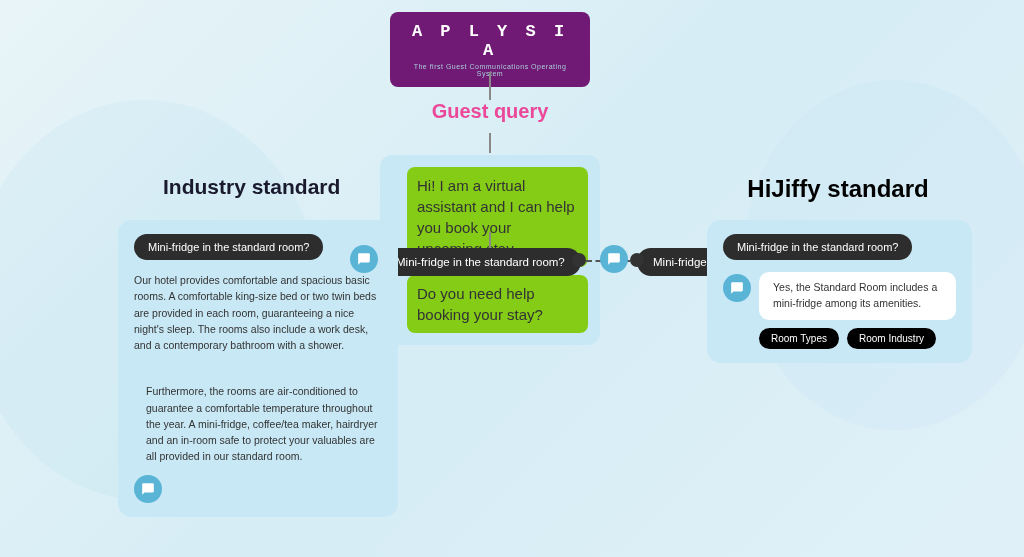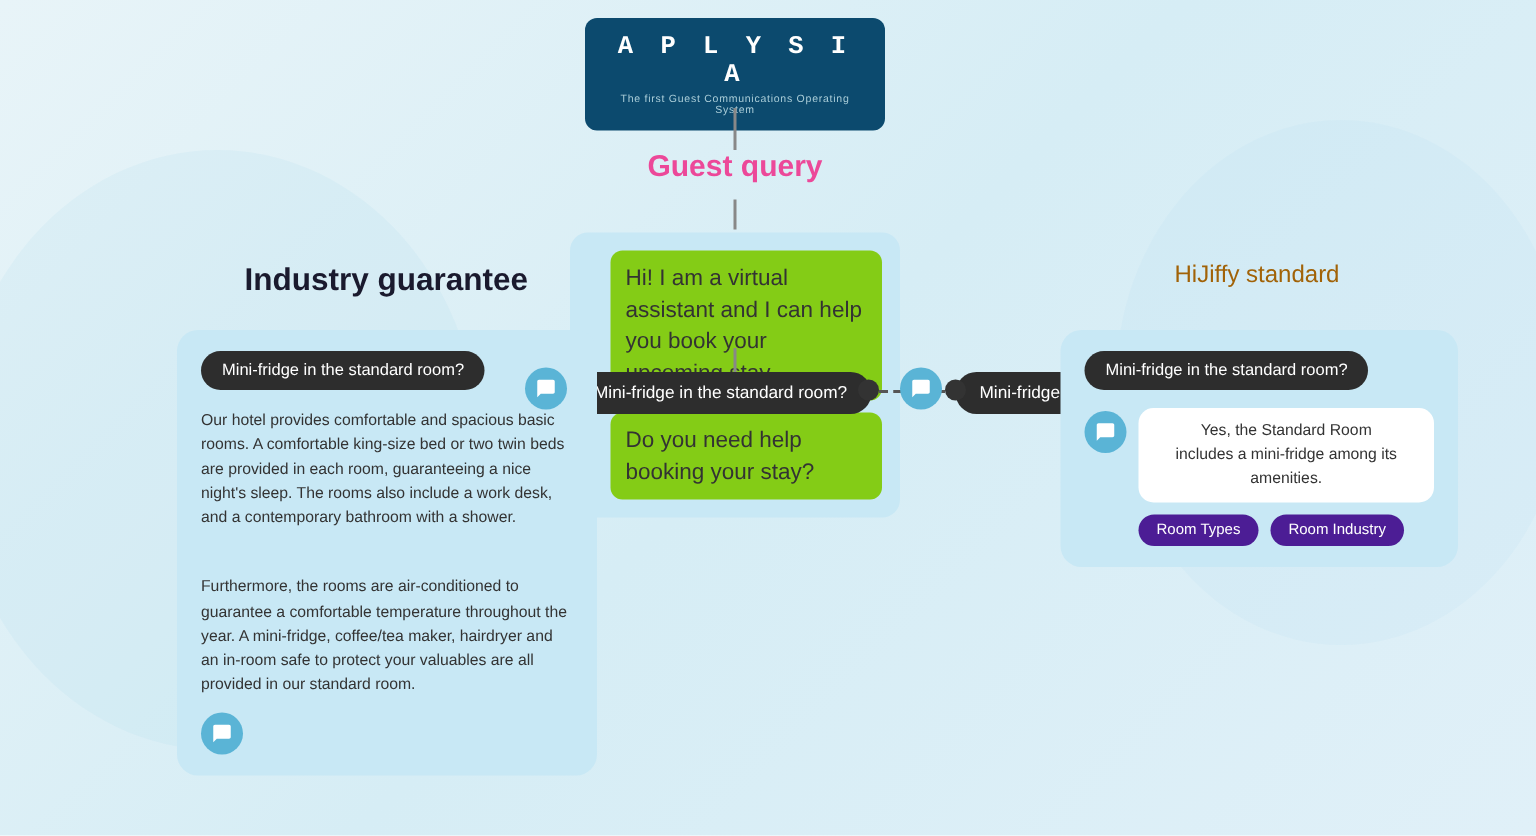--- a/index.html
+++ b/index.html
@@ -18,21 +18,21 @@
       width: 1024px;
       height: 557px;
     }
 
     
     .logo-box {
       position: absolute;
       top: 12px;
       left: 390px;
       width: 200px;
-      background: #0c4a6e;
+      background: #701a75;
       border-radius: 8px;
       padding: 10px 16px;
       text-align: center;
       color: white;
     }
     .logo-title {
       font-size: 17px;
       font-weight: 700;
       letter-spacing: 4px;
       color: white;
@@ -149,21 +149,21 @@
       height: 28px;
       background: #5ab4d6;
       border-radius: 50%;
       display: flex;
       align-items: center;
       justify-content: center;
       color: white;
       font-size: 13px;
     }
     .btn-tag {
-      background: #4c1d95;
+      background: #000000;
       color: white;
       border-radius: 16px;
       padding: 5px 12px;
       font-size: 10px;
       cursor: pointer;
       border: none;
     }
 
     
     .line-v3 {
@@ -195,29 +195,29 @@
   <div class="line-v2"></div>
 
   <div class="chat-box">
     <div class="chat-bubble">Hi! I am a virtual assistant and I can help you book your upcoming stay.</div>
     <div class="chat-bubble">Do you need help booking your stay?</div>
   </div>
 
   <div class="line-v3"></div>
 
   <div style="position:absolute;top:175px;left:163px;z-index:2;">
-    <span style="font-size:21px;font-weight:800;color:#1a1a2e;">Industry guarantee</span>
+    <span style="font-size:21px;font-weight:800;color:#1a1a2e;">Industry standard</span>
   </div>
 
   <div style="position:absolute;top:220px;left:118px;width:280px;background:#c8e8f5;border-radius:14px;padding:14px 16px;z-index:2;">
     
     <div style="background:#2d2d2d;color:white;border-radius:20px;padding:7px 14px;font-size:11px;margin-bottom:12px;display:inline-block;">Mini-fridge in the standard room?</div>
 
     <div style="font-size:10.5px;color:#333;line-height:1.55;margin-bottom:30px;">Our hotel provides comfortable and spacious basic rooms. A comfortable king-size bed or two twin beds are provided in each room, guaranteeing a nice night's sleep. The rooms also include a work desk, and a contemporary bathroom with a shower.</div>
-    <div style="font-size:10.5px;color:#333;line-height:1.55;margin-bottom:10px;">Furthermore, the rooms are air-conditioned to guarantee a comfortable temperature throughout the year. A mini-fridge, coffee/tea maker, hairdryer and an in-room safe to protect your valuables are all provided in our standard room.</div>
+    <div style="font-size:10.5px;color:#333;line-height:1.55;margin-bottom:10px;margin-left:12px;">Furthermore, the rooms are air-conditioned to guarantee a comfortable temperature throughout the year. A mini-fridge, coffee/tea maker, hairdryer and an in-room safe to protect your valuables are all provided in our standard room.</div>
 
     
     <div style="display:flex;justify-content:flex-start;">
       <div class="bubble-icon">
         <svg width="14" height="14" viewBox="0 0 24 24" fill="white">
             <path d="M20 2H4c-1.1 0-2 .9-2 2v18l4-4h14c1.1 0 2-.9 2-2V4c0-1.1-.9-2-2-2z"></path>
           </svg>
       </div>
     </div>
   </div>
@@ -244,35 +244,35 @@
       </svg>
   </div>
 
   <div style="position:absolute;top:245px;left:600px;width:28px;height:28px;background:#5ab4d6;border-radius:50%;display:flex;align-items:center;justify-content:center;z-index:3;">
     <svg width="14" height="14" viewBox="0 0 24 24" fill="white">
         <path d="M20 2H4c-1.1 0-2 .9-2 2v18l4-4h14c1.1 0 2-.9 2-2V4c0-1.1-.9-2-2-2z"></path>
       </svg>
   </div>
 
   <div style="position:absolute;top:175px;right:56px;width:260px;text-align:center;z-index:2;">
-    <span style="font-size:16px;font-weight:400;color:#a16207;">HiJiffy standard</span>
+    <span style="font-size:24px;font-weight:700;color:#000000;">HiJiffy standard</span>
   </div>
 
   <div style="position:absolute;top:220px;right:52px;width:265px;background:#c8e8f5;border-radius:14px;padding:14px 16px;z-index:2;">
     
     <div style="background:#2d2d2d;color:white;border-radius:20px;padding:7px 14px;font-size:11px;margin-bottom:12px;display:inline-block;">Mini-fridge in the standard room?</div>
 
     
     <div style="display:flex;align-items:flex-start;gap:8px;margin-bottom:8px;">
       <div style="min-width:28px;width:28px;height:28px;background:#5ab4d6;border-radius:50%;display:flex;align-items:center;justify-content:center;margin-top:2px;">
         <svg width="14" height="14" viewBox="0 0 24 24" fill="white">
             <path d="M20 2H4c-1.1 0-2 .9-2 2v18l4-4h14c1.1 0 2-.9 2-2V4c0-1.1-.9-2-2-2z"></path>
           </svg>
       </div>
-      <div style="background:white;border-radius:10px;padding:8px 24px;font-size:10.5px;color:#333;line-height:1.5;text-align:center;">Yes, the Standard Room includes a mini-fridge among its amenities.</div>
+      <div style="background:white;border-radius:10px;padding:8px 14px;font-size:10.5px;color:#333;line-height:1.5;">Yes, the Standard Room includes a mini-fridge among its amenities.</div>
     </div>
 
     
     <div style="display:flex;gap:8px;margin-left:36px;">
       <button class="btn-tag">Room Types</button>
       <button class="btn-tag">Room Industry</button>
     </div>
   </div>
 
 </div>

